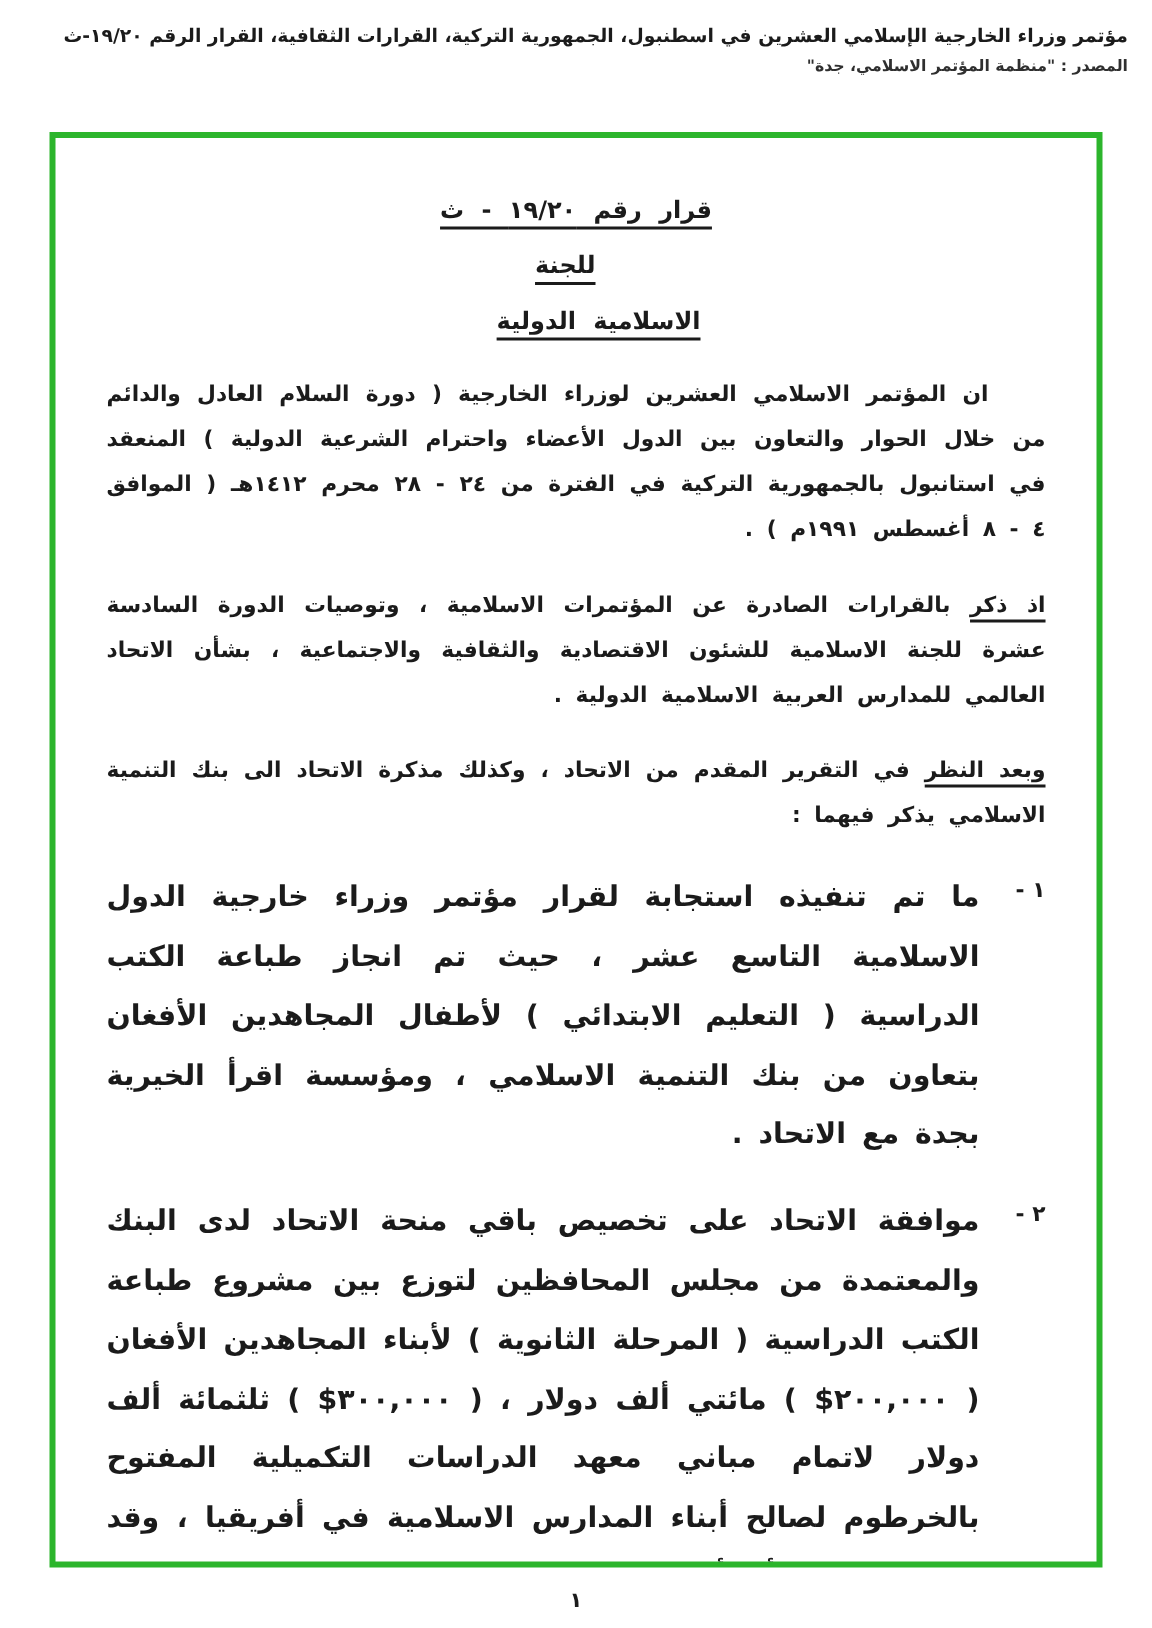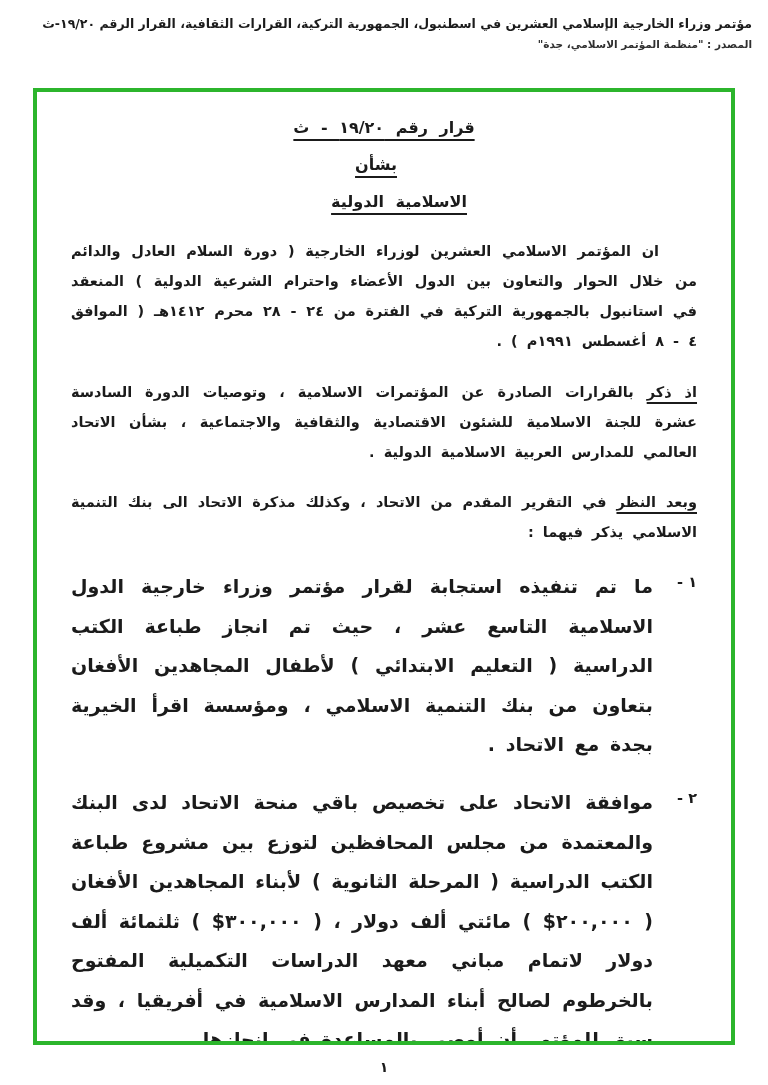--- a/index.html
+++ b/index.html
@@ -50,21 +50,21 @@
   .title-line {
     font-size:16px;
     font-weight:700;
     text-decoration:underline;
     text-underline-offset:6px;
     text-decoration-thickness:1.5px;
     word-spacing:6px;
     margin-bottom:13px;
     line-height:1.5;
   }
-  .t1 { text-align:center; }
+  .t1 { text-align:center;margin-top:12px; }
   .t2 { text-align:right; margin-right:300px; }
   .t3 { text-align:right; margin-right:230px; }
   .t4 { text-align:right; margin-right:230px; }
 
   
   .para {
     font-size:14.5px;
     font-weight:700;
     line-height:2.08;
     text-align:justify;
@@ -116,21 +116,21 @@
 
 <div class="page-header">
   <div class="hdr-line1">مؤتمر وزراء الخارجية الإسلامي العشرين في اسطنبول، الجمهورية التركية، القرارات الثقافية، القرار الرقم ١٩/٢٠-ث</div>
   <div class="hdr-line2">المصدر :  "منظمة المؤتمر الاسلامي، جدة"</div>
 </div>
 
 <div class="frame" style="border-color: rgb(44, 181, 44);">
 
   <div class="title-block">
     <div class="title-line t1">قرار رقم ١٩/٢٠ - ث</div>
-    <div class="title-line t2">بشأن</div>
+    <div class="title-line t2">للجنة</div>
     <div class="title-line t4">الاسلامية الدولية</div>
   </div>
 
   <p class="para indent-first">ان المؤتمر الاسلامي العشرين لوزراء الخارجية ( دورة السلام العادل والدائم من خلال الحوار والتعاون بين الدول الأعضاء واحترام الشرعية الدولية ) المنعقد في استانبول بالجمهورية التركية في الفترة من ٢٤ - ٢٨ محرم ١٤١٢هـ ( الموافق ٤ - ٨ أغسطس ١٩٩١م ) .</p>
 
   <p class="para"><span class="lead-underline">اذ ذكر</span><span> بالقرارات الصادرة عن المؤتمرات الاسلامية ، وتوصيات الدورة السادسة عشرة للجنة الاسلامية للشئون الاقتصادية والثقافية والاجتماعية ، بشأن الاتحاد العالمي للمدارس العربية الاسلامية الدولية .</span></p>
 
   <p class="para"><span class="lead-underline">وبعد النظر</span><span> في التقرير المقدم من الاتحاد ، وكذلك مذكرة الاتحاد الى بنك التنمية الاسلامي يذكر فيهما :</span></p>
 
   <div class="item">

